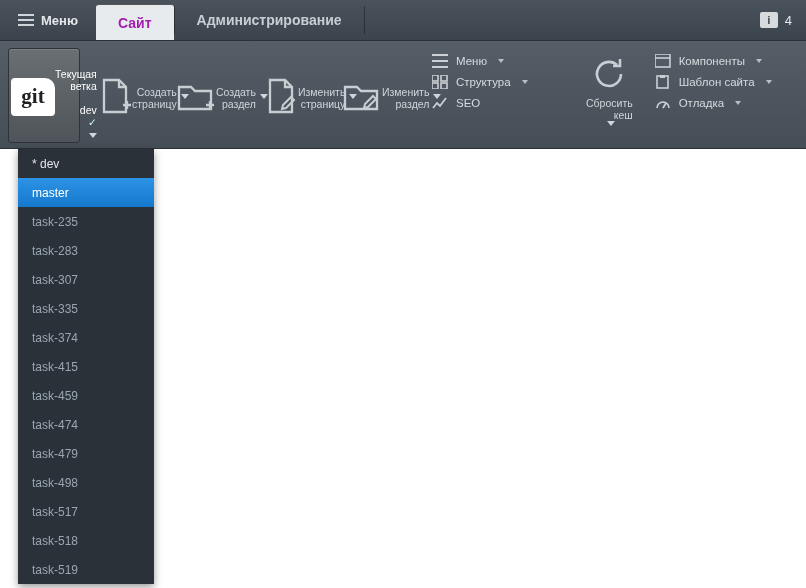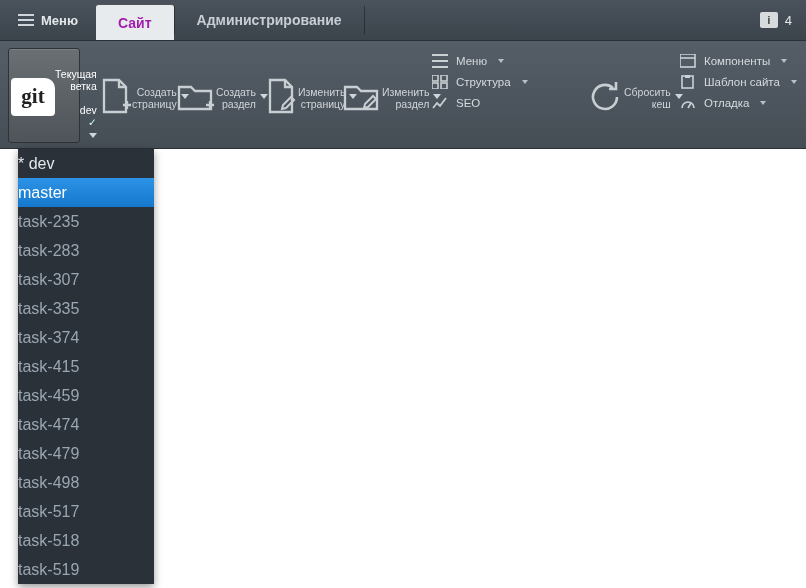--- a/index.html
+++ b/index.html
@@ -26,26 +26,26 @@
 .git-badge { width:44px; height:38px; background:#fff; border-radius:4px 10px 4px 4px; display:flex; align-items:center; justify-content:center; font-family:Georgia,serif; font-weight:bold; font-size:21px; color:#222; }
 .chev-down { width:0; height:0; border-left:4px solid transparent; border-right:4px solid transparent; border-top:5px solid #cfd5da; display:inline-block; margin-left:4px; vertical-align:middle; }
 .check { display:inline-block; color:#cfe; }
 .divider-v { width:1px; background:rgba(0,0,0,.35); margin:4px 2px; }
 
 .side-panel { display:flex; flex-direction:column; gap:3px; padding:4px 6px 2px 4px; min-width:140px; }
 .side-item { display:flex; align-items:center; gap:8px; font-size:11.5px; color:#d6dbde; cursor:pointer; height:18px; }
 .side-item .sicon { width:16px; height:14px; flex-shrink:0; }
 .sm-chev { width:0;height:0;border-left:3px solid transparent;border-right:3px solid transparent;border-top:4px solid #b9bfc4;margin-left:3px; }
 
-.wide-btn { width:76px; display:flex; flex-direction:row; align-items:center; justify-content:flex-start; text-align:center; cursor:pointer; padding:6px 2px 4px; }
+.wide-btn { width:76px; display:flex; flex-direction:column; align-items:center; justify-content:flex-start; text-align:center; cursor:pointer; padding:6px 2px 4px; }
 
 
 .content { position:relative; height:439px; background:#fff; }
 .branch-list { position:absolute; left:18px; top:0; width:136px; background:#2a3139; padding:0; box-shadow:0 3px 8px rgba(0,0,0,.4); }
-.branch-item { height:29px; display:flex; align-items:center; padding:0 0; font-size:16px; color:#9aa6b1; cursor:pointer; }
+.branch-item { height:29px; display:flex; align-items:center; padding:0 14px; font-size:12px; color:#9aa6b1; cursor:pointer; }
 .branch-item.current { color:#e2e7eb; }
 .branch-item.selected { background:linear-gradient(#2d93e6,#1478cc); color:#fff; }
 .tooltip { position:absolute; left:107px; top:58px; background:#fdfdfd; border:1px solid #bfbfbf; padding:4px 9px; font-size:11.5px; color:#333; box-shadow:1px 1px 2px rgba(0,0,0,.15); white-space:nowrap; }
 
 svg { display:block; }
 </style>
 </head>
 <body>
 
 <div class="topbar">

